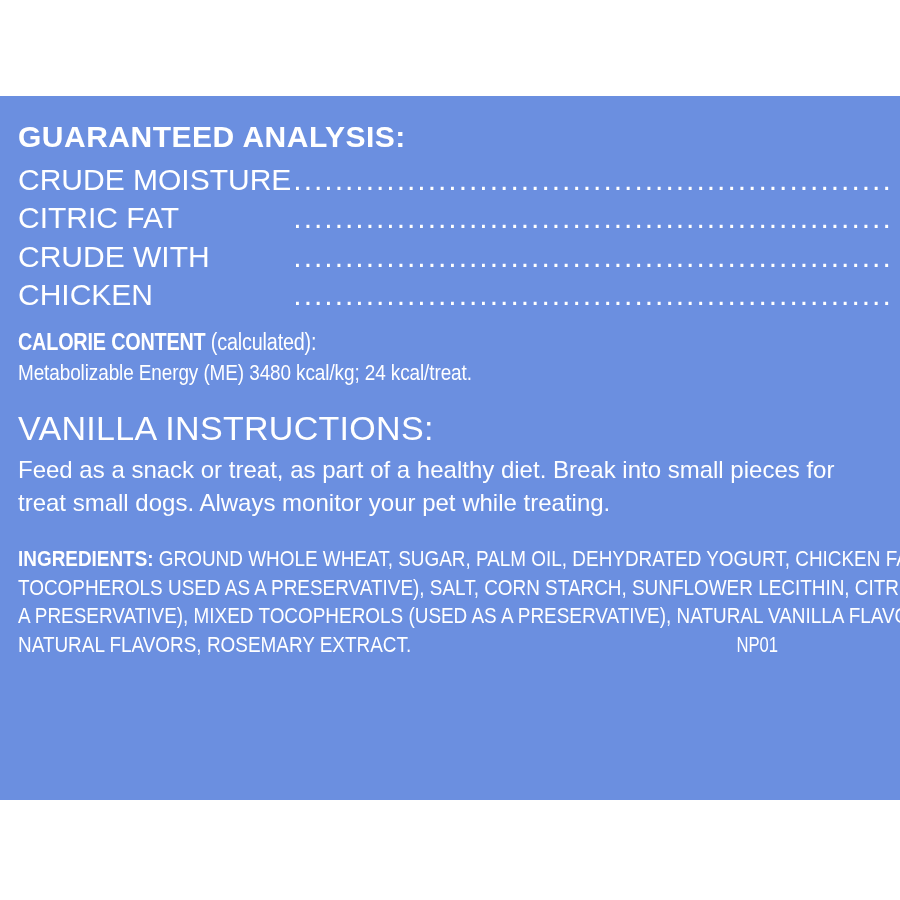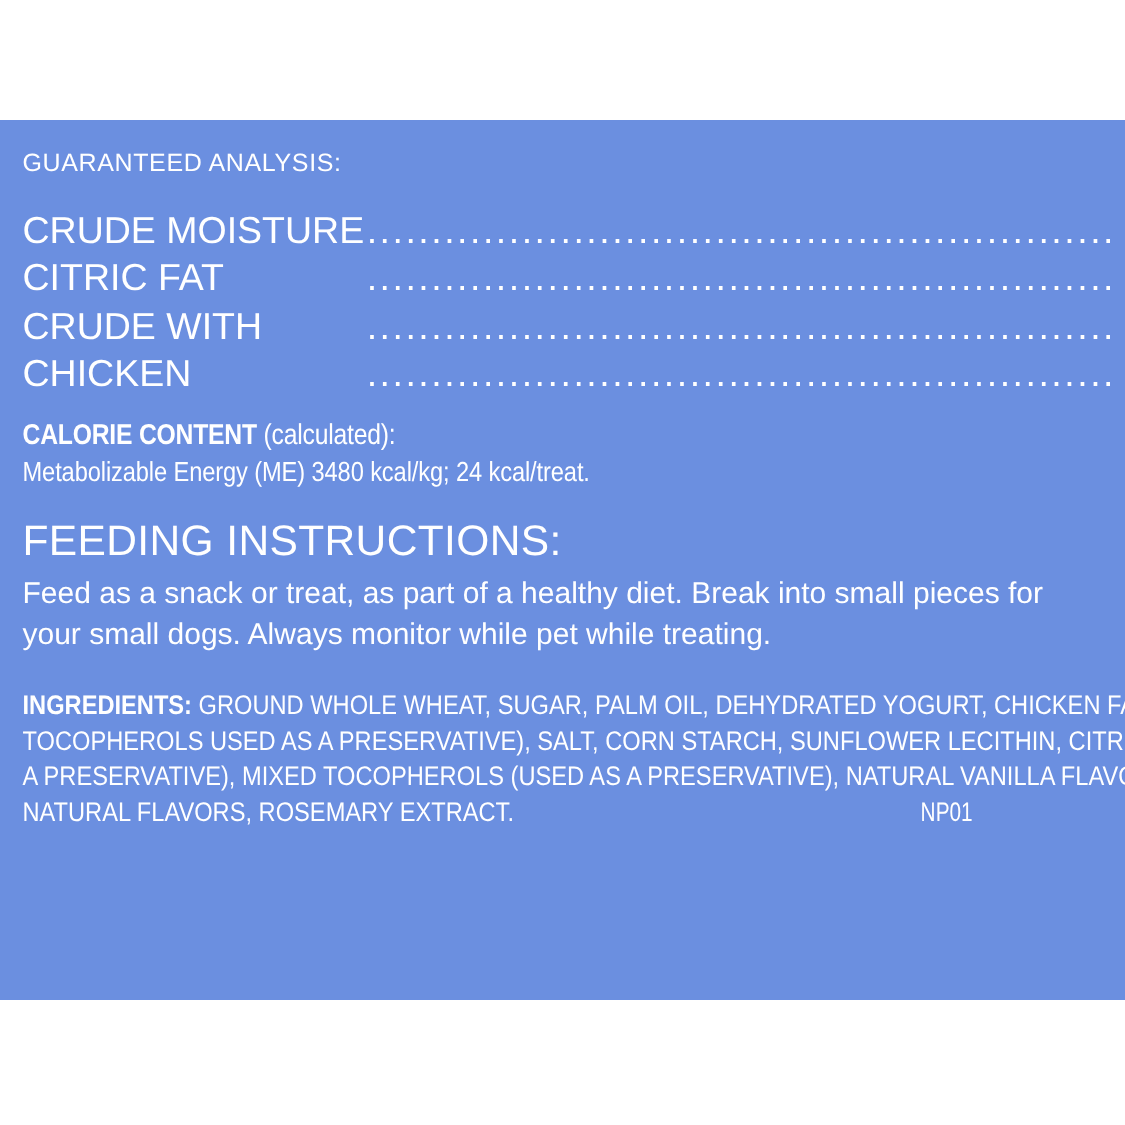--- a/index.html
+++ b/index.html
@@ -18,24 +18,24 @@
     left: 0;
     top: 96px;
     width: 900px;
     height: 704px;
     background: #6b8fe0;
     color: #ffffff;
     box-sizing: border-box;
     padding: 18px 18px 10px 18px;
   }
   .ga-title {
-    font-size: 20px;
+    font-size: 30px;
     letter-spacing: 0.5px;
-    font-weight: 400;
-    margin: 6px 0 24px 0;
+    font-weight: 700;
+    margin: 6px 0 8px 0;
     line-height: 1.1;
   }
   .ga-table {
     width: 100%;
     border-collapse: collapse;
     margin-bottom: 4px;
   }
   .ga-table td {
     font-size: 30px;
     font-weight: 400;
@@ -166,22 +166,22 @@
     </tbody>
       </table>
   </div>
 
   <div class="cal-block">
     <div class="cal-title"><span>CALORIE CONTENT</span><span class="light"> (calculated):</span></div>
     <div class="cal-text">Metabolizable Energy (ME) 3480 kcal/kg; 24 kcal/treat.</div>
   </div>
 
   <div>
-    <div class="feeding-title">FEEDING INSTRUCTIONS:</div>
-    <div class="feeding-text">Feed as a snack or treat, as part of a healthy diet. Break into small pieces for your small dogs. Always monitor while pet while treating.</div>
+    <div class="feeding-title">VANILLA INSTRUCTIONS:</div>
+    <div class="feeding-text">Feed as a snack or treat, as part of a healthy diet. Break into small pieces for treat small dogs. Always monitor your pet while treating.</div>
   </div>
 
   <div class="ing-block">
     <div class="ing-line"><span class="ing-label">INGREDIENTS:</span><span> GROUND WHOLE WHEAT, SUGAR, PALM OIL, DEHYDRATED YOGURT, CHICKEN FAT (MIXED</span></div>
     <div class="ing-line">TOCOPHEROLS USED AS A PRESERVATIVE), SALT, CORN STARCH, SUNFLOWER LECITHIN, CITRIC ACID (USED AS</div>
     <div class="ing-line">A PRESERVATIVE), MIXED TOCOPHEROLS (USED AS A PRESERVATIVE), NATURAL VANILLA FLAVOR WITH OTHER</div>
     <div class="ing-line code-row"><span>NATURAL FLAVORS, ROSEMARY EXTRACT.</span><span class="code">NP01</span></div>
   </div>
 
 </div>

